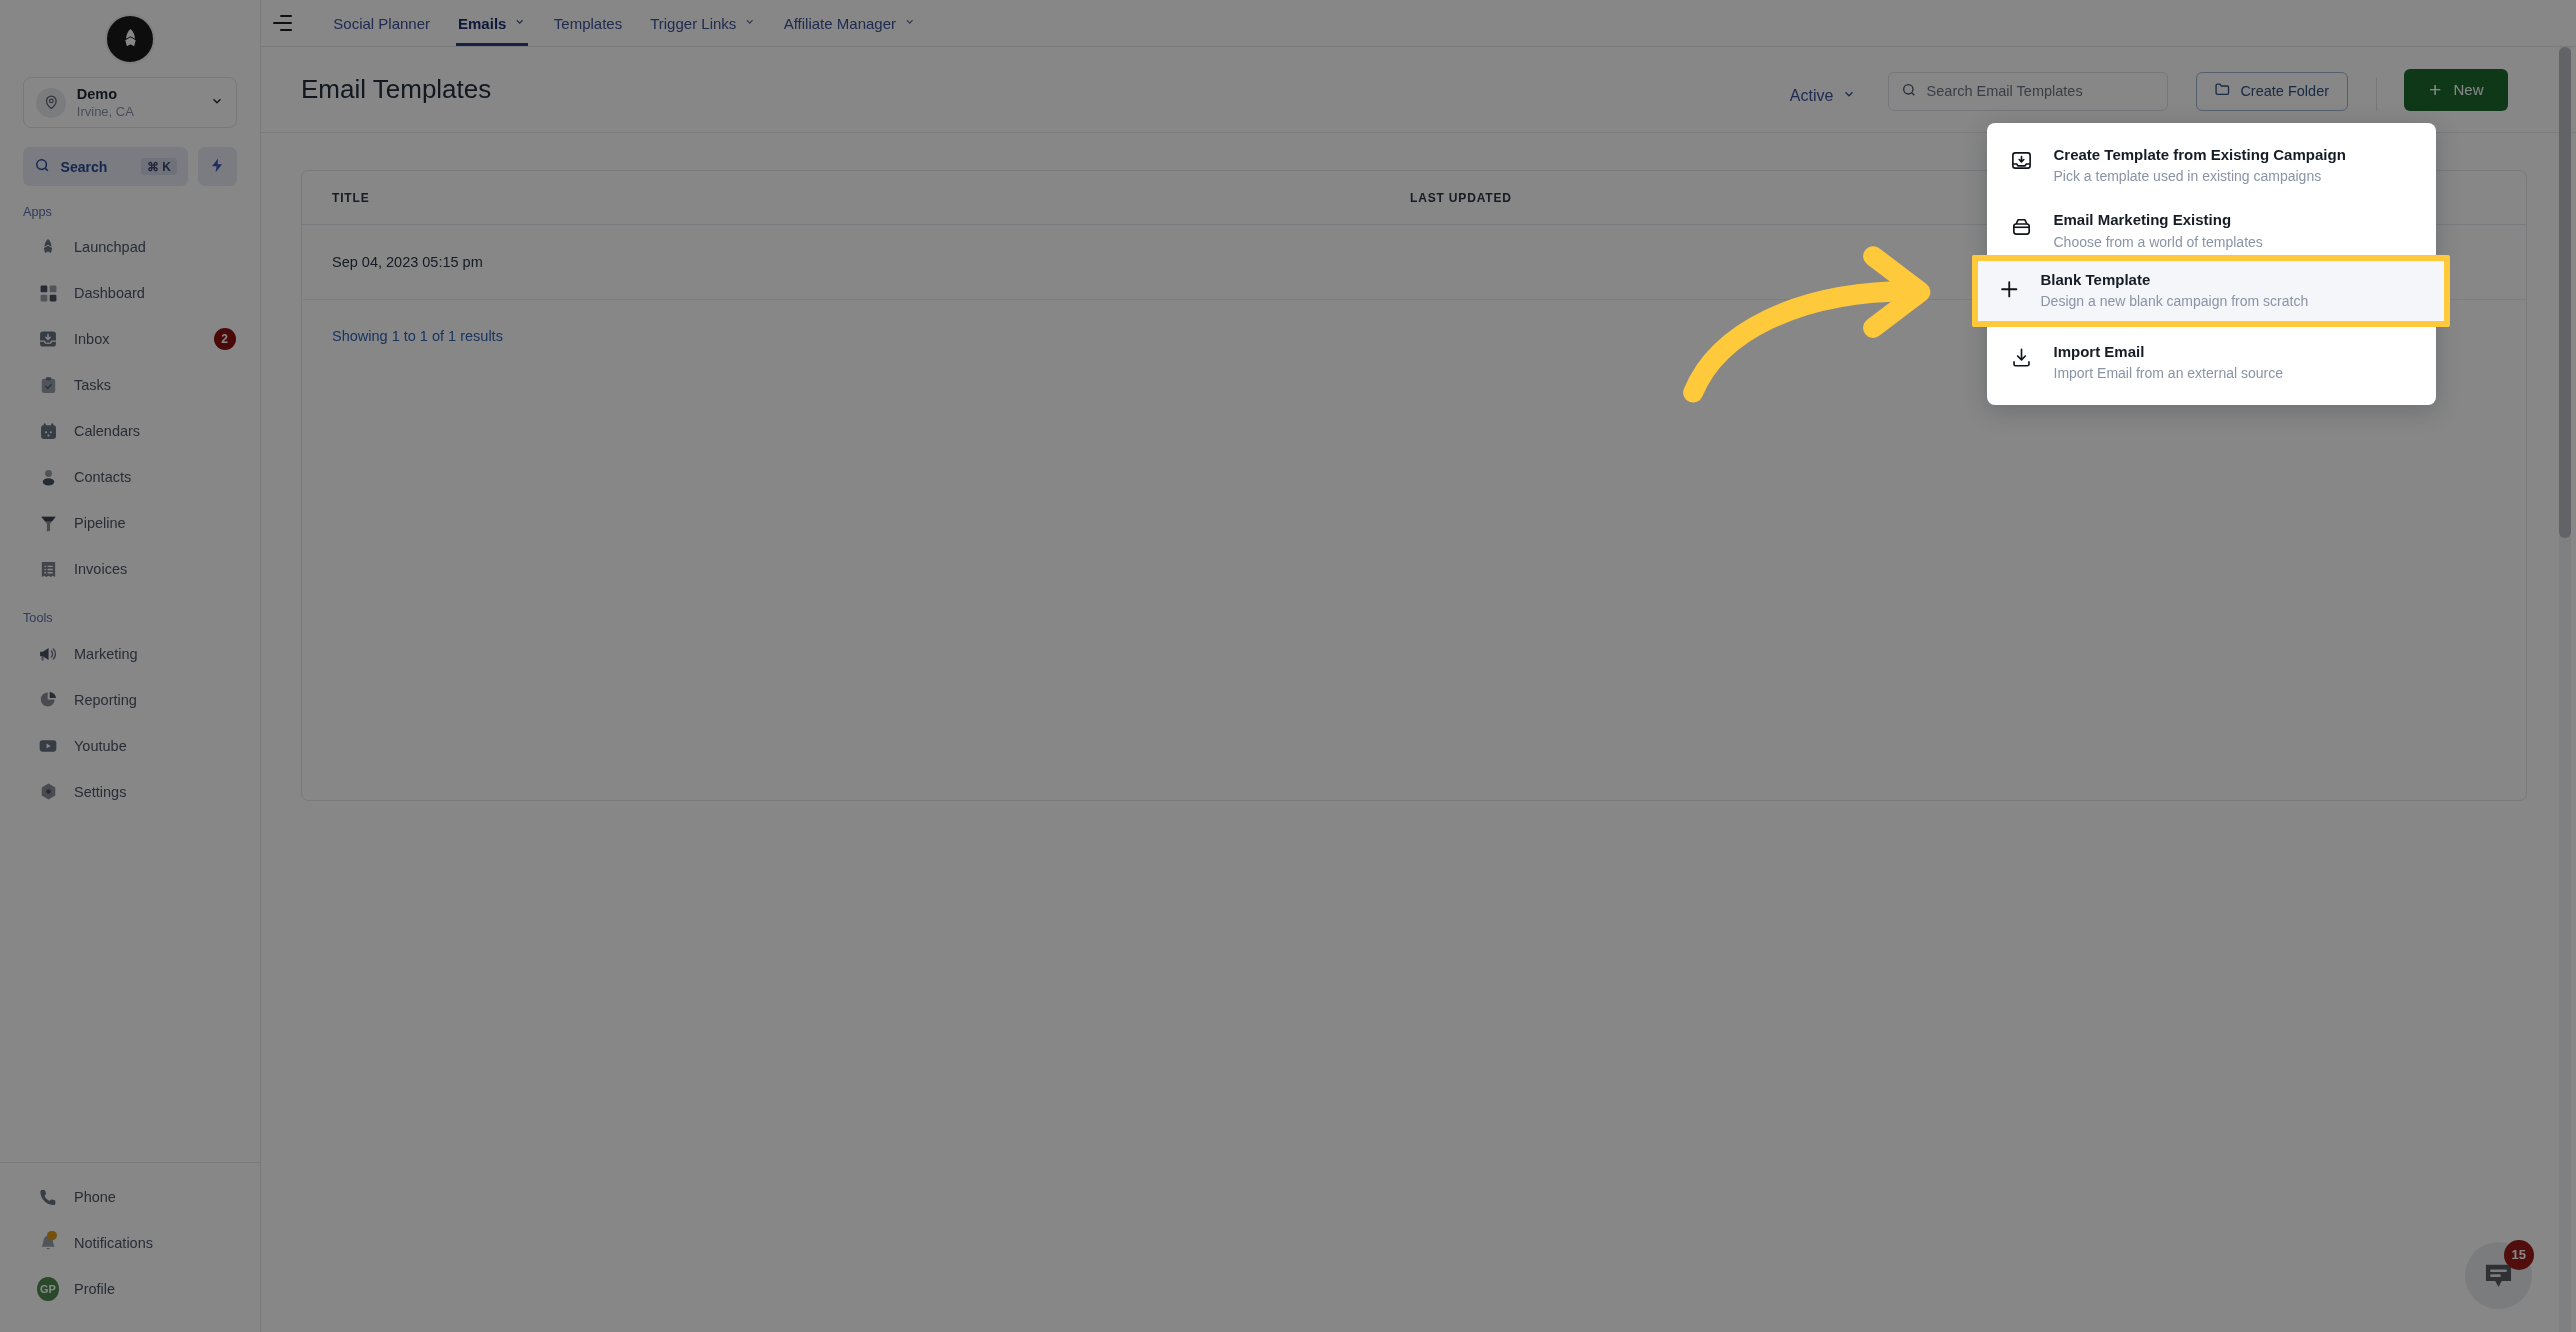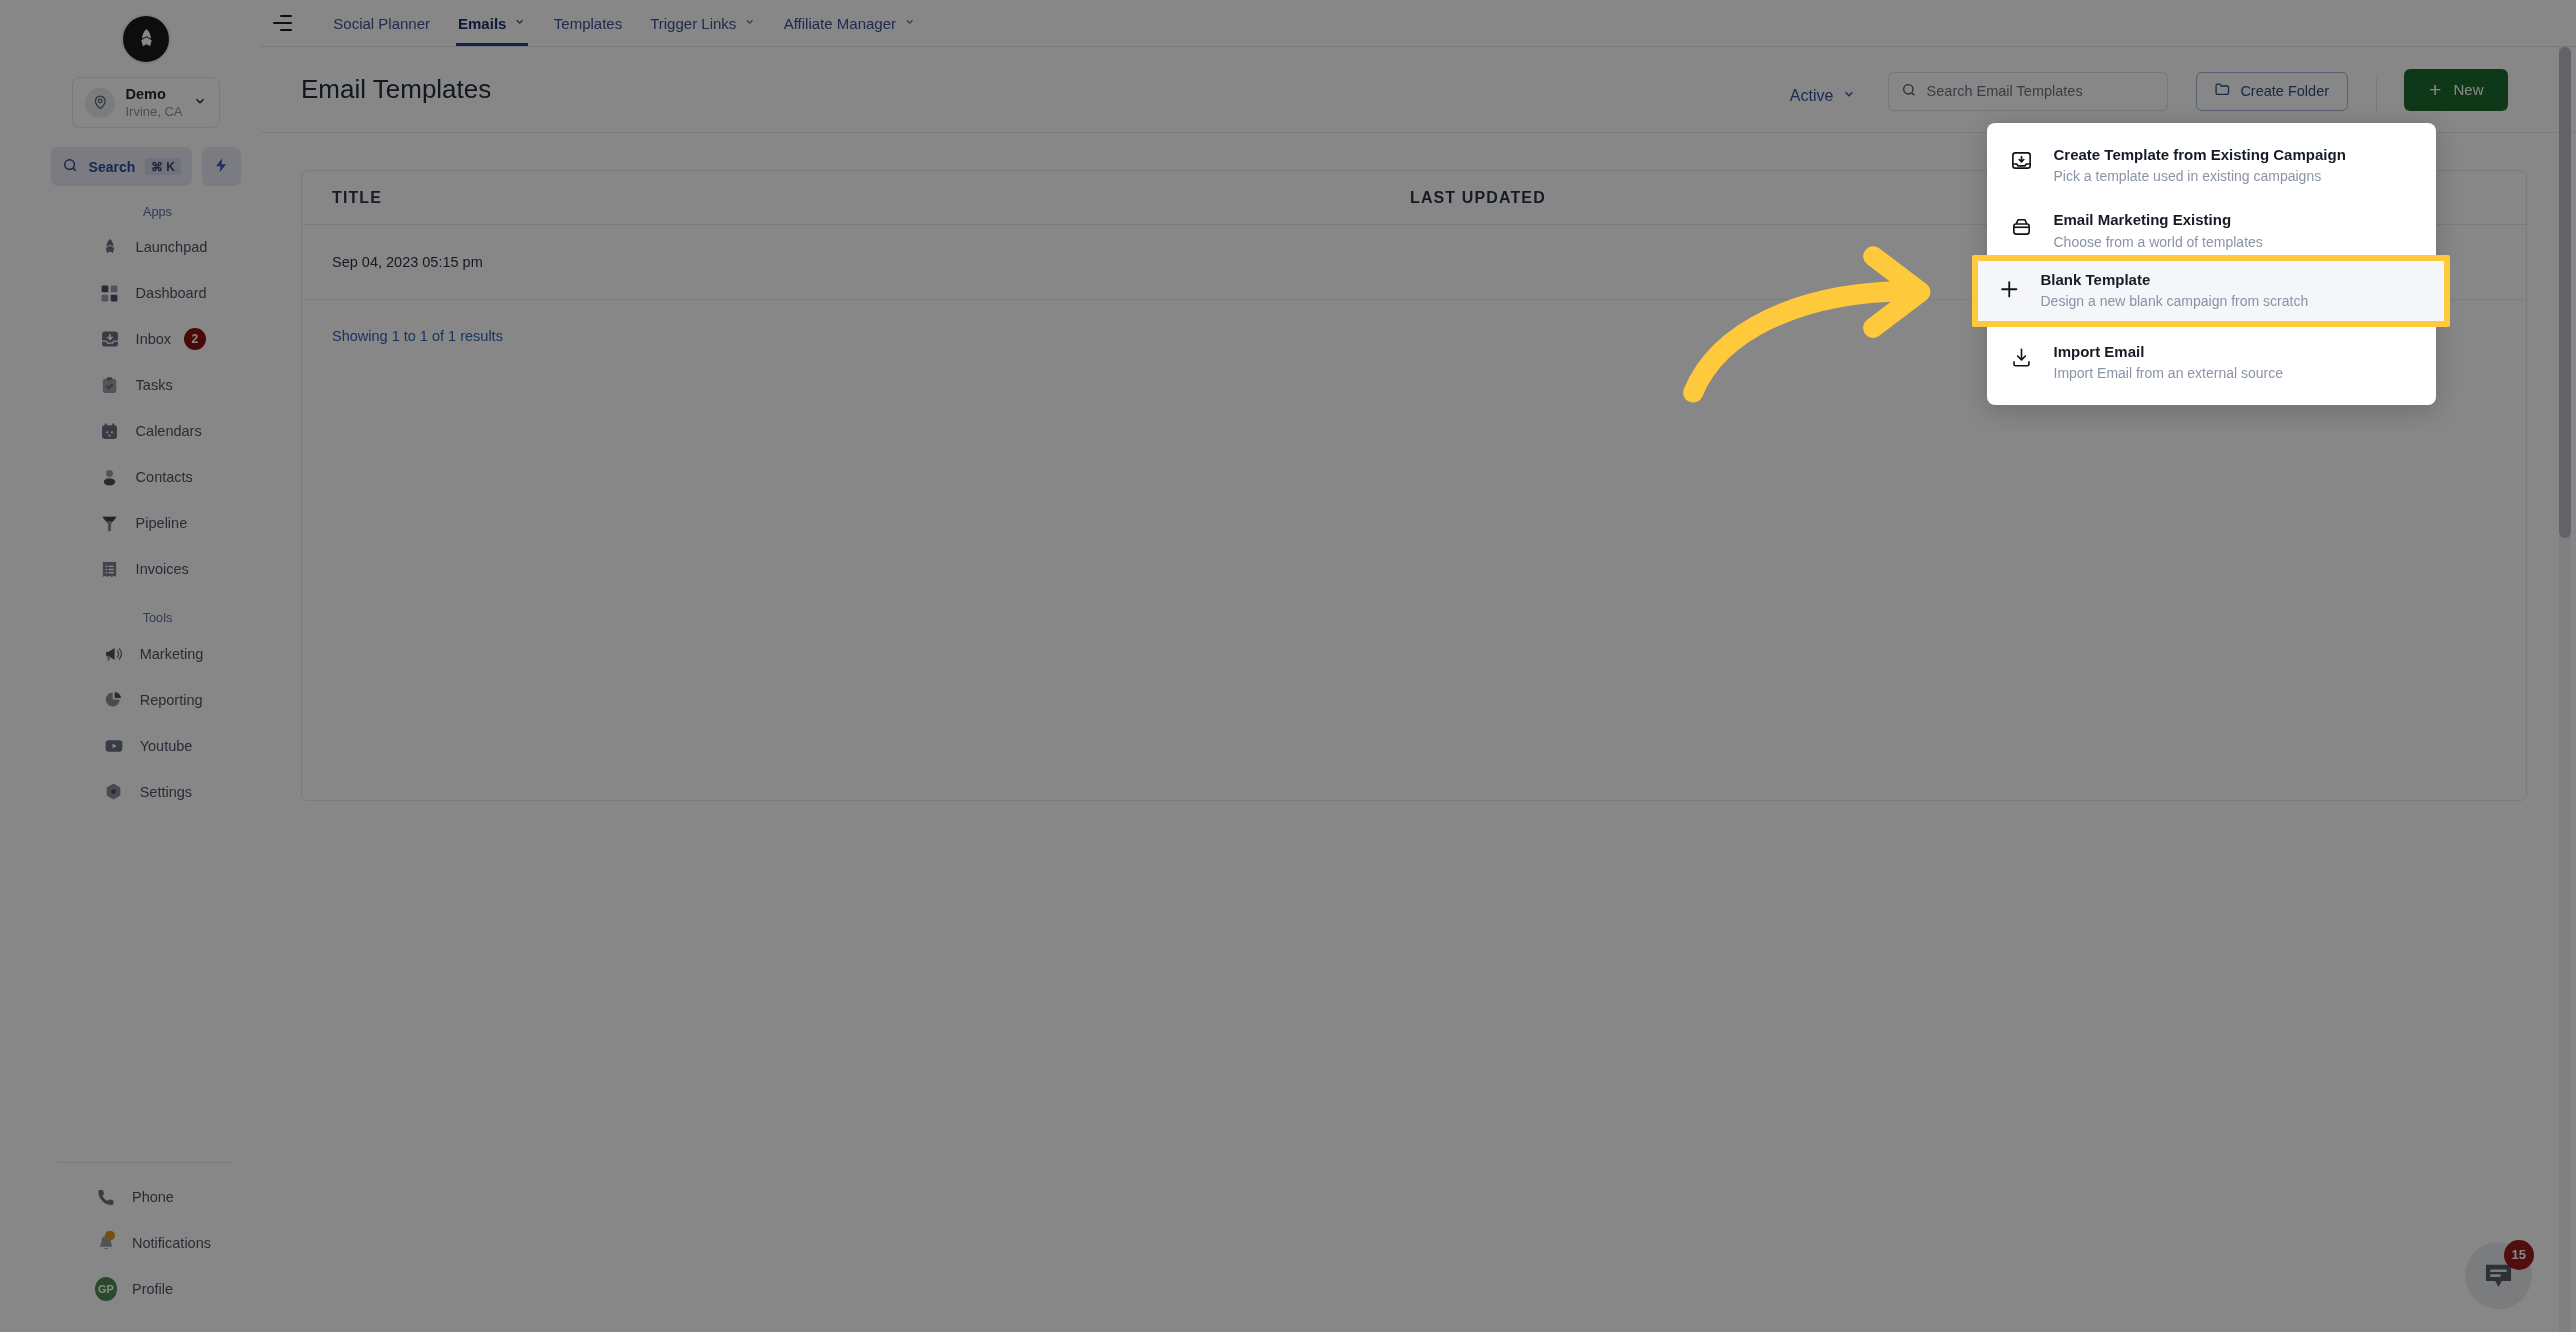--- a/index.html
+++ b/index.html
@@ -13,25 +13,25 @@
 
   
   #dim {
     position: absolute; inset: 0;
     background: rgba(0,0,0,0.47);
     z-index: 60; pointer-events: none;
   }
 
   
   #sidebar {
-    position: absolute; left: 16px; top: 0;
+    position: absolute; left: 0; top: 0;
     width: 261px; height: 1333px;
     background: #ffffff;
     border-right: 0.9px solid #e4e6ea;
-    display: flex; flex-direction: column; align-items: center;
+    display: flex; flex-direction: column;
   }
   .logo-wrap { height: 77px; display: flex; align-items: center; justify-content: center; }
   .logo {
     width: 50px; height: 50px; border-radius: 50%;
     background: #1a1a1a; border: 2.6px solid #f0f0f0;
     display: flex; align-items: center; justify-content: center;
     color: #fff; font-size: 26px; font-weight: bold; line-height: 1;
   }
   .loc-card {
     margin: 0 23px; height: 51px;
@@ -152,21 +152,21 @@
 
   .table-wrap { padding: 37px 49px 0 40px; }
   .table-card {
     border: 0.9px solid #e4e6eb; border-radius: 7px; background: #fff;
     height: 631px; overflow: hidden;
   }
   .th-row {
     display: flex; height: 54px; align-items: center;
     padding: 0 30px; border-bottom: 0.9px solid #e7e9ee;
   }
-  .th { font-size: 16px; font-weight: 700; color: #2c3545; letter-spacing: .07em; }
+  .th { font-size: 12px; font-weight: 700; color: #2c3545; letter-spacing: .07em; }
   .col-title { flex: 0 0 1078px; }
   .col-updated { flex: 1; }
   .tr-row {
     display: flex; min-height: 75px; align-items: center;
     padding: 0 30px; border-bottom: 0.9px solid #eceef2;
   }
   .cell-title-main { font-size: 15px; color: #26303f; font-weight: 600; }
   .cell-title-sub { font-size: 13px; color: #4e5868; margin-top: 6.1px; }
   .cell-updated { font-size: 14.5px; color: #2c3545; }
   .result-line {

